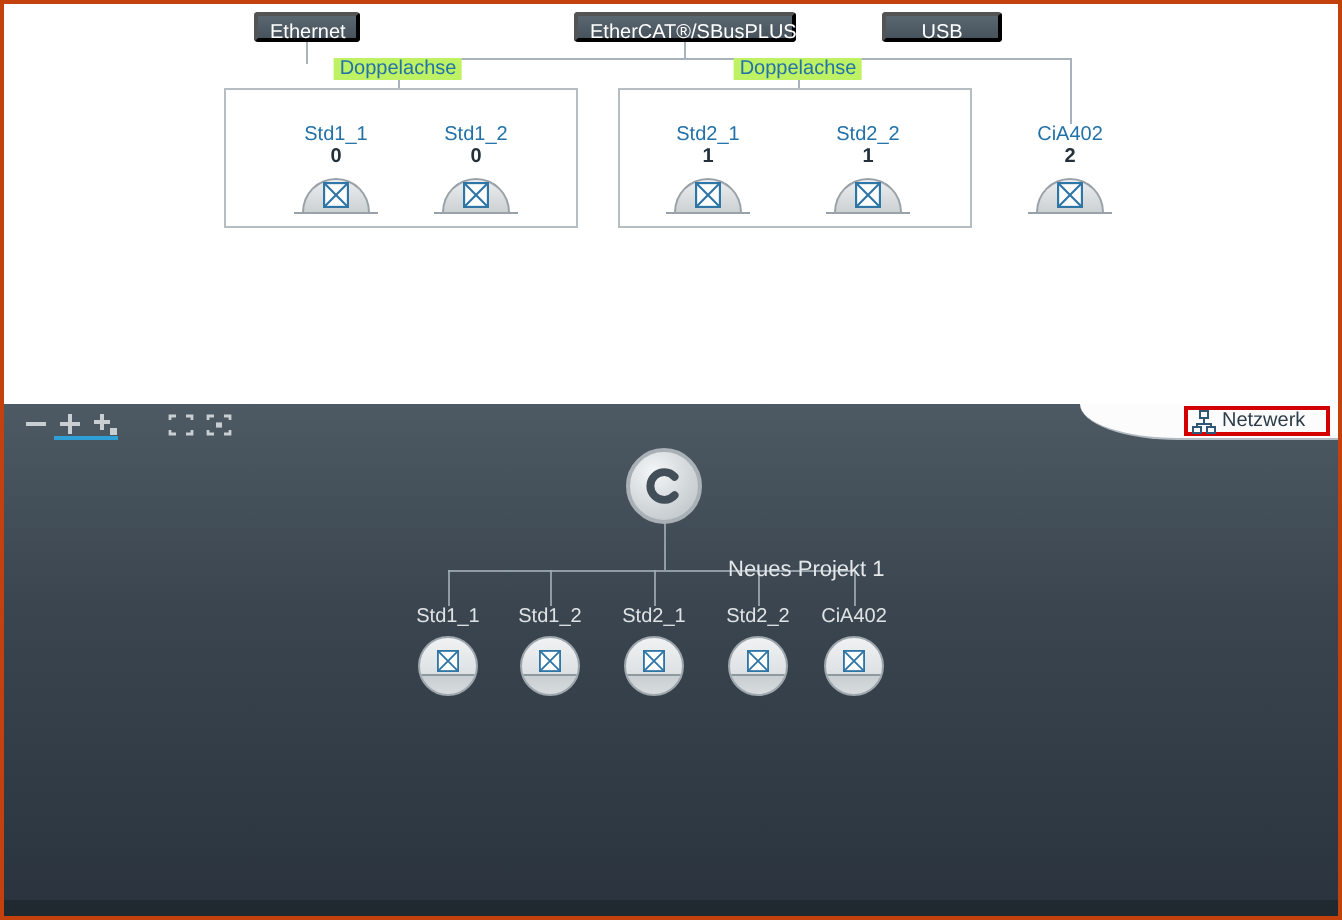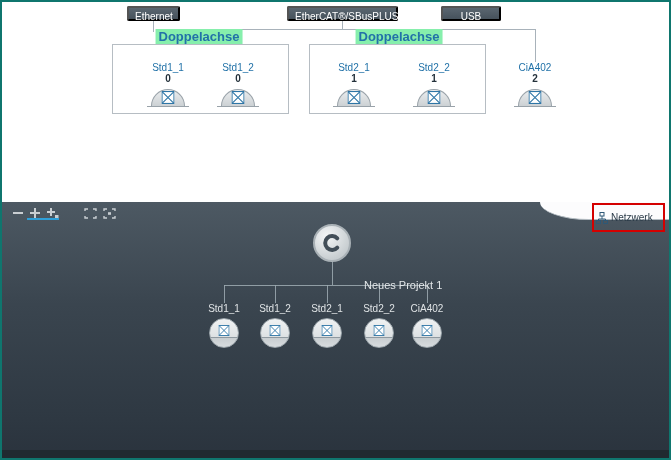--- a/index.html
+++ b/index.html
@@ -1,44 +1,44 @@
 <!DOCTYPE html>
 <html><head>
 <meta charset="utf-8">
 <style>
   html,body{margin:0;padding:0;background:#fff;}
   .window{position:relative;width:671px;height:460px;box-sizing:border-box;
-    border:2px solid #0f766e;background:#ffffff;overflow:hidden;
+    border:2px solid #c2410c;background:#ffffff;overflow:hidden;
     font-family:"Liberation Sans",sans-serif;}
   
   .bus-btn{position:absolute;top:4px;height:15px;line-height:15px;text-align:center;
     background:linear-gradient(#5a6670,#46525c);color:#fff;font-size:10px;
     border-radius:2px;cursor:default;}
   .cline{position:absolute;background:#a8b2ba;}
   .group-label{position:absolute;top:27px;transform:translateX(-50%);
-    background:#86efac;color:#2272a8;font-size:13px;padding:0 3px;white-space:nowrap;z-index:3;font-weight:bold;}
+    background:#bef264;color:#2272a8;font-size:10px;padding:0 3px;white-space:nowrap;z-index:3;}
   .group-box{position:absolute;top:42px;width:177px;height:70px;border:1px solid #b6bdc3;
     background:#fff;box-sizing:border-box;z-index:1;}
   .device{position:absolute;top:60px;width:44px;text-align:center;z-index:2;}
   .device-name{font-size:10px;color:#2272a8;height:11px;line-height:11px;white-space:nowrap;}
   .device-addr{font-size:10px;font-weight:bold;color:#24313b;height:12px;line-height:12px;}
   .dome-wrap{position:relative;margin-top:2px;height:20px;}
   .dome{position:absolute;left:50%;transform:translateX(-50%);bottom:1px;width:34px;height:17px;
     border-radius:17px 17px 0 0;background:linear-gradient(#eceeef,#ccd1d4);
     border:1px solid #99a2a9;border-bottom:none;box-sizing:border-box;}
   .base-line{position:absolute;bottom:0;left:50%;transform:translateX(-50%);
     width:42px;height:1px;background:#99a2a9;}
   .boxx{position:absolute;left:50%;transform:translateX(-50%);bottom:3px;}
   
   .dark-panel{position:absolute;left:0;right:0;top:200px;bottom:0;
     background:linear-gradient(180deg,#4d5963 0%,#3a454f 40%,#2e3842 85%,#2a333d 100%);}
   .bottom-strip{position:absolute;left:0;right:0;bottom:0;height:8px;background:#202930;}
   .ribbon{position:absolute;top:200px;left:538px;right:0;height:18px;background:#fcfcfd;
     border-bottom-left-radius:52px 19px;border-bottom:1px solid #b3bcc2;box-sizing:border-box;}
-  .network-btn{position:absolute;top:201px;left:590px;width:73px;height:29px;
+  .network-btn{position:absolute;top:201px;left:590px;width:73px;height:15px;
     border:2px solid #d40000;box-sizing:border-box;display:flex;align-items:center;
     gap:3px;padding-left:2px;background:transparent;cursor:pointer;z-index:5;}
   .network-btn span{font-size:10px;color:#2c3c49;line-height:11px;white-space:nowrap;}
   .tb-icon{position:absolute;top:203px;cursor:pointer;}
   .tb-underline{position:absolute;left:25px;top:216px;width:32px;height:2px;background:#2f9fd8;}
   
   .tline{position:absolute;background:#9fabb3;opacity:.85;}
   .root-node{position:absolute;left:311px;top:222px;width:38px;height:38px;border-radius:50%;
     background:radial-gradient(circle at 35% 30%,#f4f6f7,#c9cfd2 70%,#b9c0c4);
     border:2px solid #a9b1b6;box-sizing:border-box;display:flex;align-items:center;

